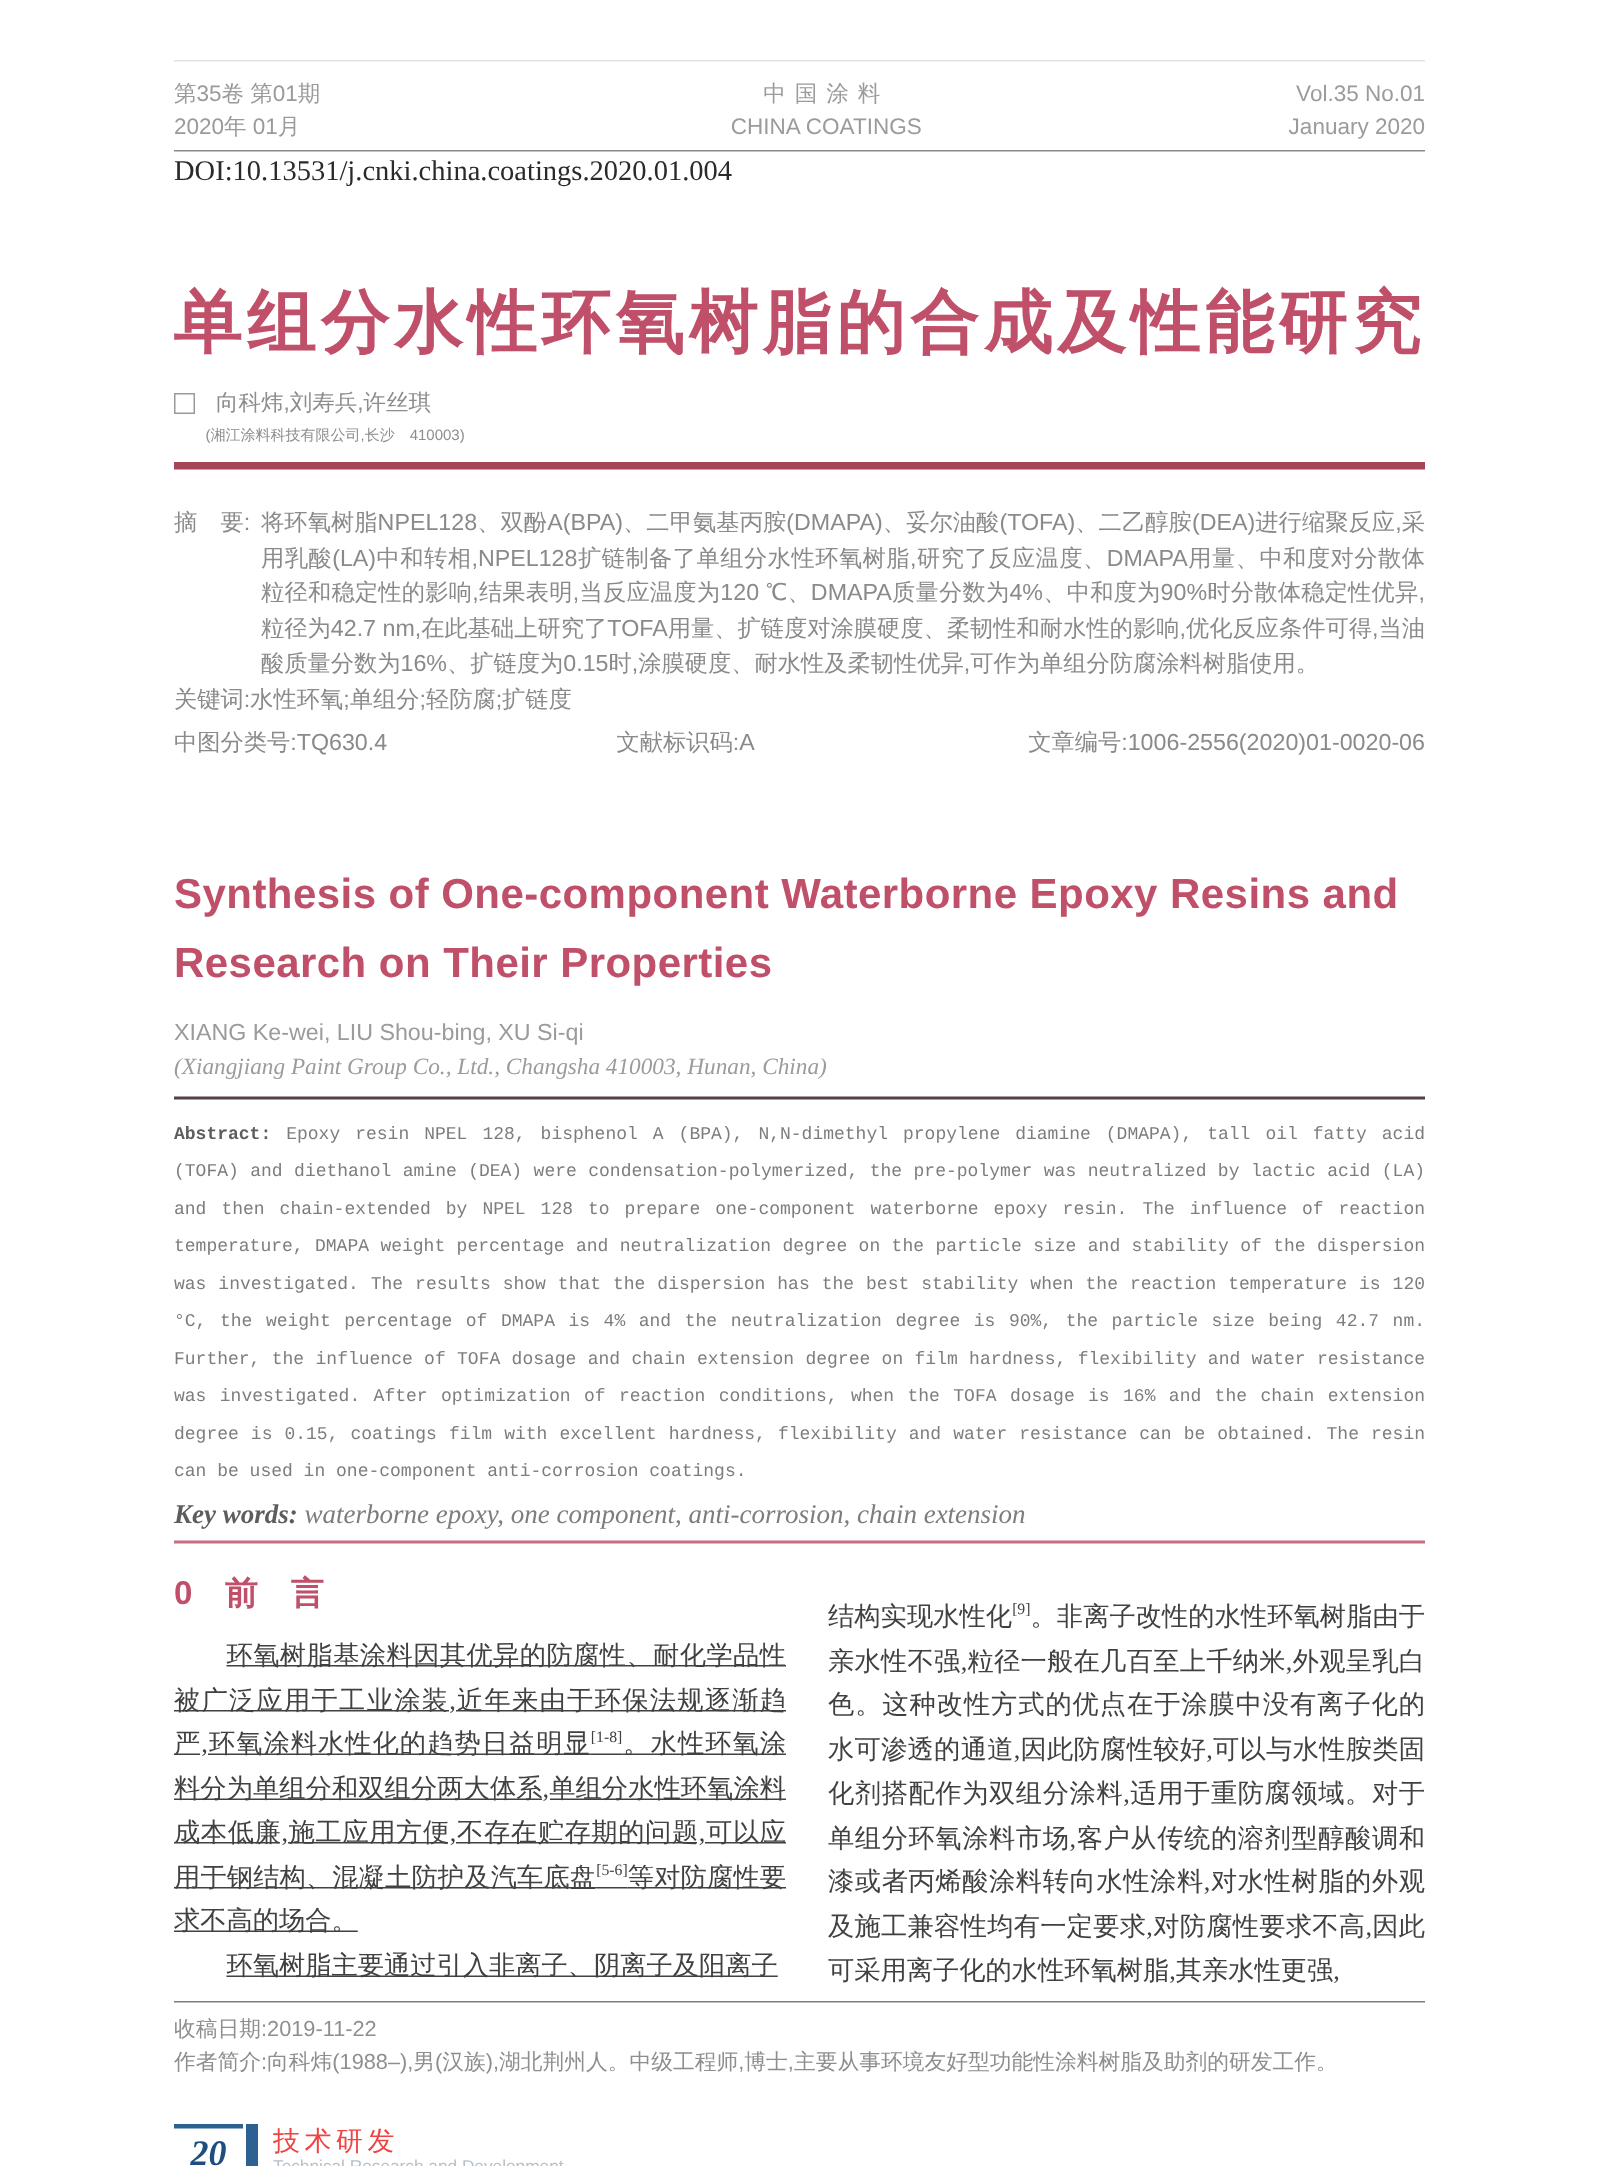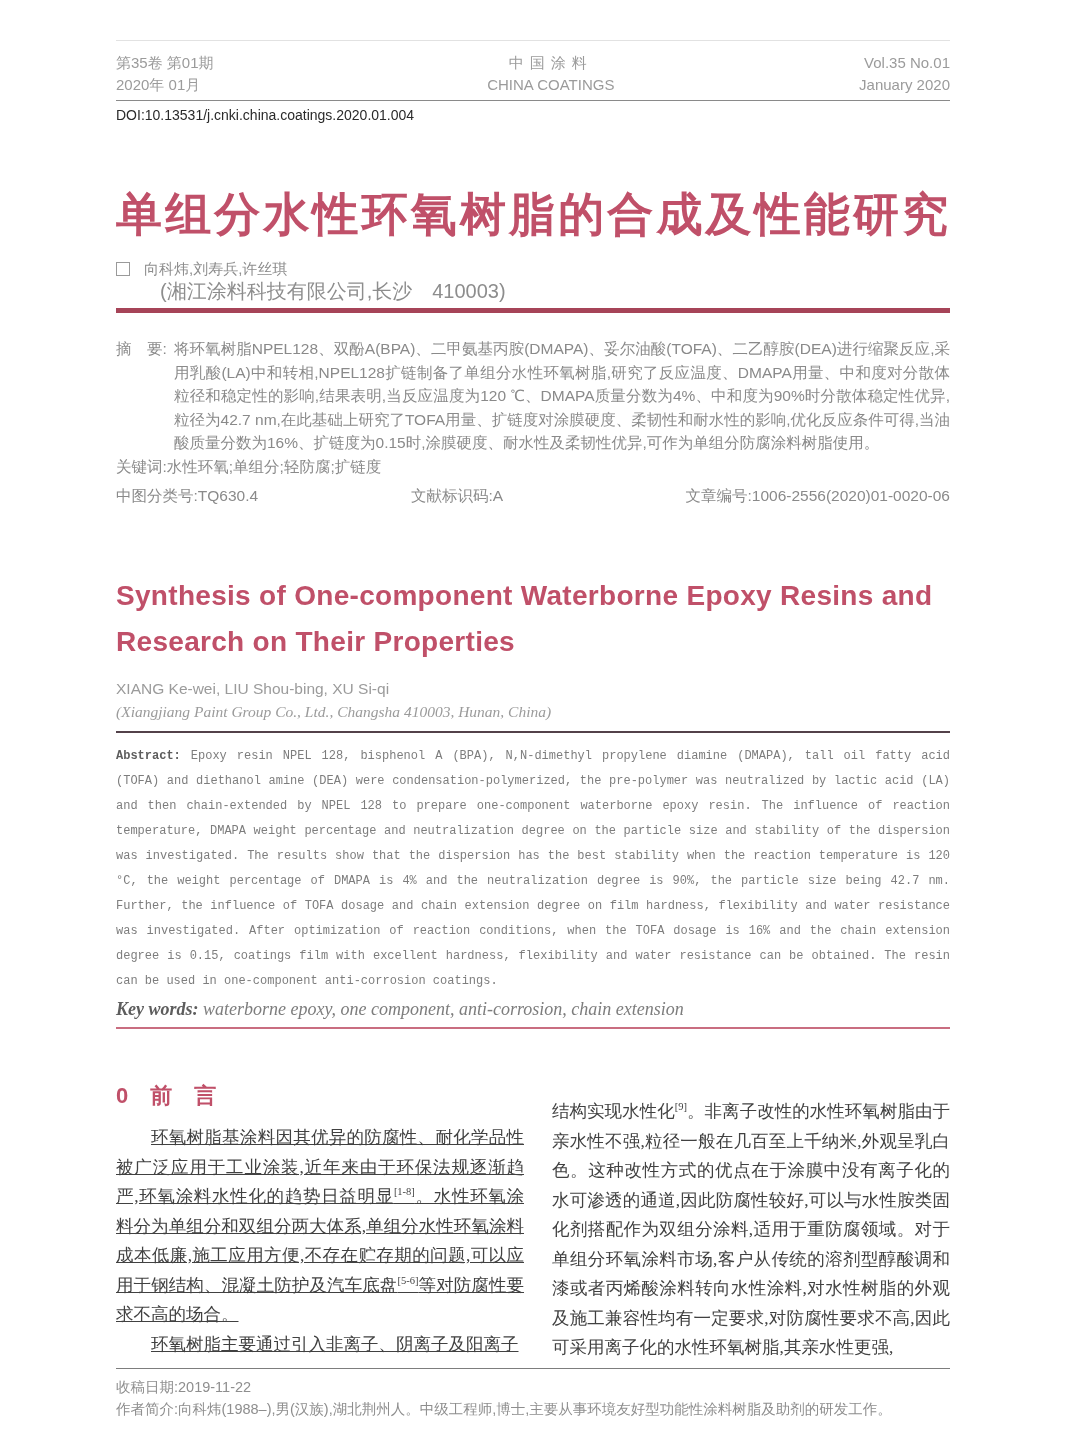--- a/index.html
+++ b/index.html
@@ -9,27 +9,27 @@
 
   .top-faint-rule{margin-top:40px;border-top:1px solid #e2e2e2;}
 
   
   .jheader{display:flex;justify-content:space-between;margin-top:11px;color:#9b9b9b;font-size:15px;line-height:22px;}
   .jheader .col{white-space:nowrap;}
   .jheader .center{text-align:center;margin-left:29px;}
   .jheader .right{text-align:right;}
   .cn-spaced{letter-spacing:6px;}
   .header-rule{margin-top:4px;border-top:1px solid #8a8a8a;}
-  .doi{margin-top:3px;font-family:Liberation Sans, sans-serif;font-size:14px;color:#2a2a2a;line-height:22px;}
+  .doi{margin-top:3px;font-family:Liberation Serif, serif;font-size:19px;color:#2a2a2a;line-height:22px;}
 
   
   .title-cn{margin-top:58px;font-size:46px;font-weight:900;color:#c05069;line-height:60px;letter-spacing:2px;text-align:justify;text-align-last:justify;font-family:"Liberation Sans",sans-serif;}
   .authors-row{margin-top:14px;color:#8d8d8d;font-size:15px;line-height:22px;display:flex;align-items:center;text-align:right;}
   .author-marker{display:inline-block;width:12px;height:12px;border:1px solid #9a9a9a;margin-right:14px;flex:0 0 auto;}
-  .affil-cn{margin-left:44px;color:#8d8d8d;font-size:20px;line-height:22px;}
+  .affil-cn{margin-left:21px;color:#8d8d8d;font-size:10px;line-height:22px;}
   .thick-rose-rule{margin-top:6px;border-top:5px solid #a64458;}
 
   
   .abs-cn{margin-top:24px;display:flex;font-size:15.5px;color:#8a8a8a;line-height:23.5px;}
   .abs-cn .label{flex:0 0 58px;white-space:nowrap;}
   .abs-cn .text{flex:1;text-align:justify;}
   .kw-cn{font-size:15.5px;color:#8a8a8a;line-height:23.5px;}
   .meta-row{margin-top:7px;display:flex;font-size:15.5px;color:#8a8a8a;line-height:22px;}
   .meta-row .m1{flex:0 0 295px;}
   .meta-row .m2{flex:1;}
@@ -42,21 +42,21 @@
   .dark-rule{margin-top:8px;border-top:2px solid #53414a;}
 
   
   .abs-en{margin-top:11px;font-family:Liberation Mono, monospace;font-size:12px;color:#7d7d7d;line-height:25px;text-align:justify;}
   .abs-en .blabel{font-weight:700;color:#5d5d5d;}
   .kw-en{margin-top:3px;font-family:"Liberation Serif",serif;font-size:18px;color:#7d7d7d;line-height:25px;font-style:italic;}
   .kw-en .blabel{font-weight:700;color:#5d5d5d;}
   .rose-rule{margin-top:5px;border-top:2px solid #c96d80;}
 
   
-  .columns{margin-top:52px;display:flex;}
+  .columns{margin-top:18px;display:flex;}
   .col-left{flex:0 0 408px;margin-right:28px;}
   .col-right{flex:1;padding-top:16px;}
   .section-heading{font-size:22px;font-weight:700;color:#c05069;line-height:30px;margin:0 0 12px 0;font-family:"Liberation Sans",sans-serif;}
   .bodytext{font-family:"Liberation Serif",serif;font-size:17.5px;color:#414141;line-height:29.5px;text-align:justify;margin:0;}
   .bodytext.indent{text-indent:2em;text-decoration:underline;}
   .bodytext sup{font-size:10.5px;line-height:0;vertical-align:super;}
 
   
   .footnote-rule{margin-top:5px;border-top:1px solid #7d7d7d;}
   .footnote{margin-top:7px;color:#8e8e8e;font-size:14.5px;line-height:22px;}

